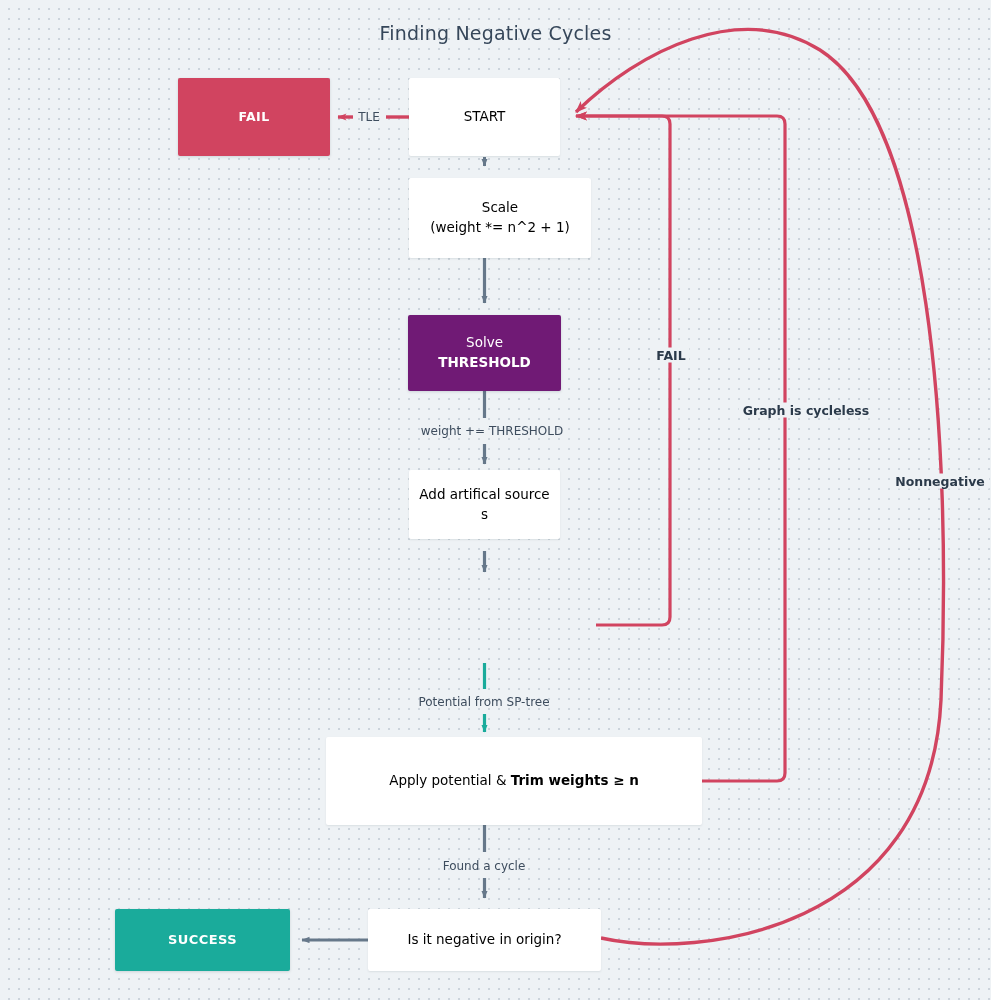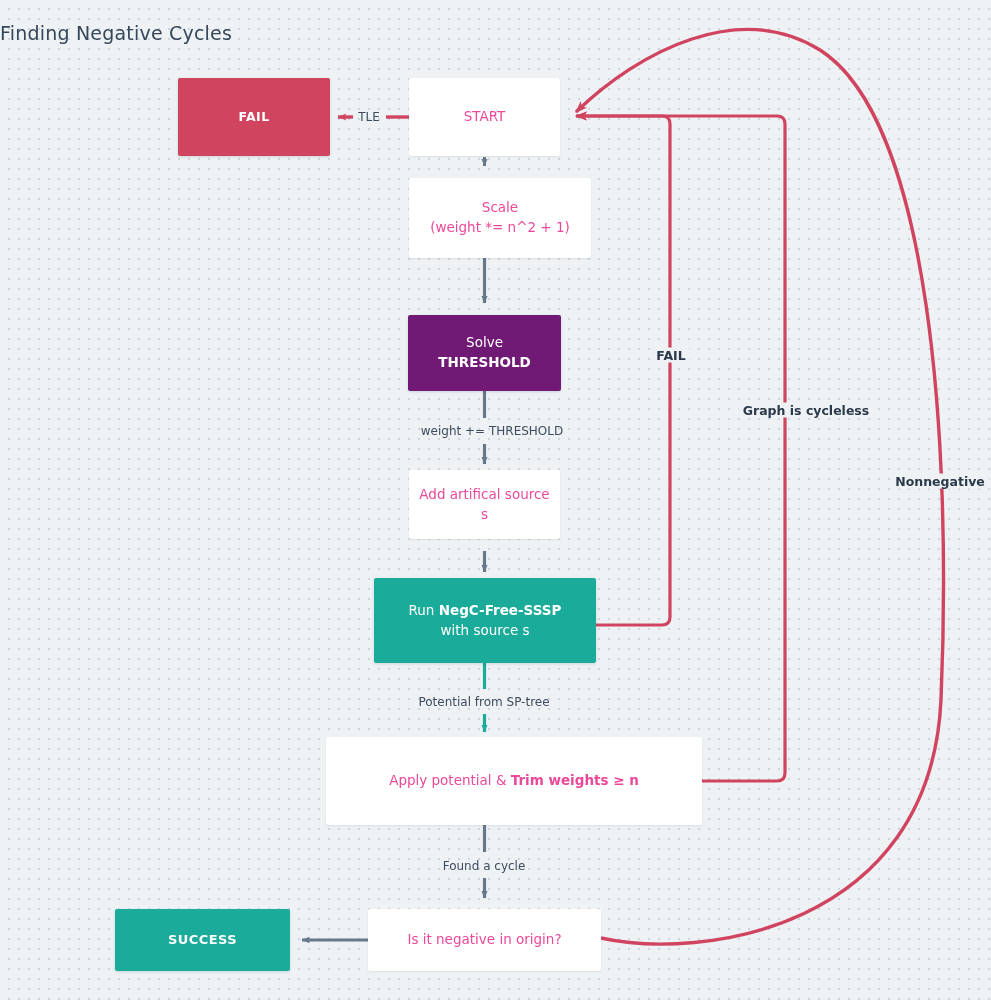--- a/index.html
+++ b/index.html
@@ -39,21 +39,21 @@
     align-items: center;
     justify-content: center;
     text-align: center;
     font-size: 13.5px;
     line-height: 1.45;
     border-radius: 2px;
     padding: 4px 10px;
   }
   .node.plain {
     background: #ffffff;
-    color: #ec4899;
+    color: #000000;
     box-shadow: 0 1px 2px rgba(40,55,70,0.10);
   }
   .node.red {
     background: #d14460;
     color: #ffffff;
     font-weight: bold;
     letter-spacing: 0.4px;
     font-size: 12.5px;
     box-shadow: 0 1px 3px rgba(40,55,70,0.16);
   }
@@ -72,20 +72,21 @@
     letter-spacing: 0.4px;
     font-size: 13px;
   }
   .node b { font-weight: bold; }
 
   .title {
     position: absolute;
     left: 0;
     top: 22px;
     width: 991px;
+    text-align: center;
     font-size: 19px;
     color: #36475a;
     letter-spacing: 0.2px;
   }
 
   .edge-label {
     position: absolute;
     font-size: 12px;
     color: #3b4a5a;
     white-space: nowrap;
@@ -193,25 +194,20 @@
   <div class="node blue" style="left:408px; top:315px; width:153px; height:76px;">
     <div>
       <span>Solve </span><b>THRESHOLD</b>
     </div>
   </div>
 
   <div class="node plain" style="left:409px; top:470px; width:151px; height:69px;">
     <span>Add artifical source s</span>
   </div>
 
-  <div class="node teal" style="left:374px; top:578px; width:222px; height:85px;">
-    <div style="max-width:170px;">
-      <span>Run </span><b>NegC-Free-SSSP</b><span> with source s</span>
-    </div>
-  </div>
 
   <div class="node plain" style="left:326px; top:737px; width:376px; height:88px;">
     <div>
       <span>Apply potential &amp; </span><b>Trim weights ≥ n</b>
     </div>
   </div>
 
   <div class="node plain" style="left:368px; top:909px; width:233px; height:62px;">
     <span>Is it negative in origin?</span>
   </div>

